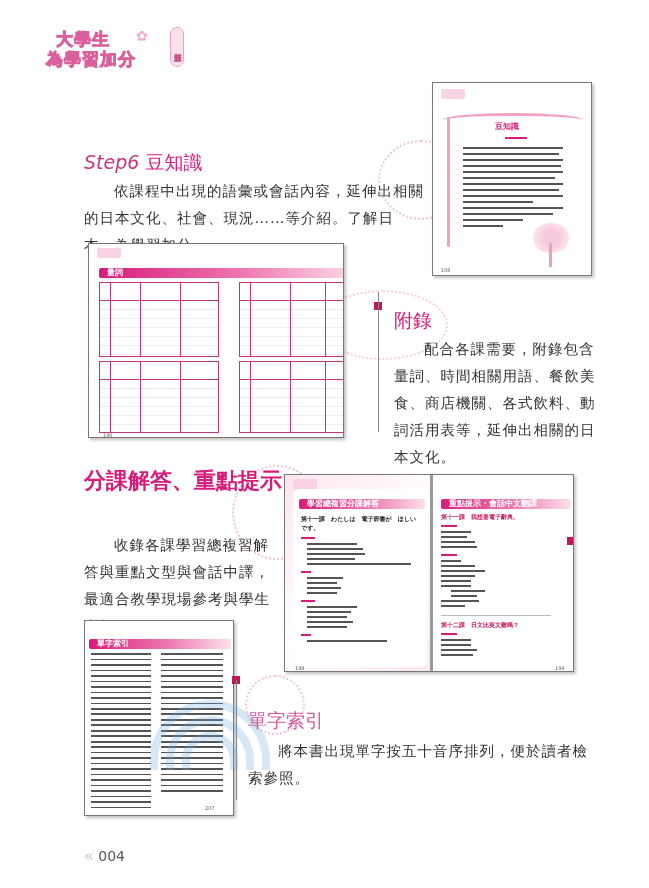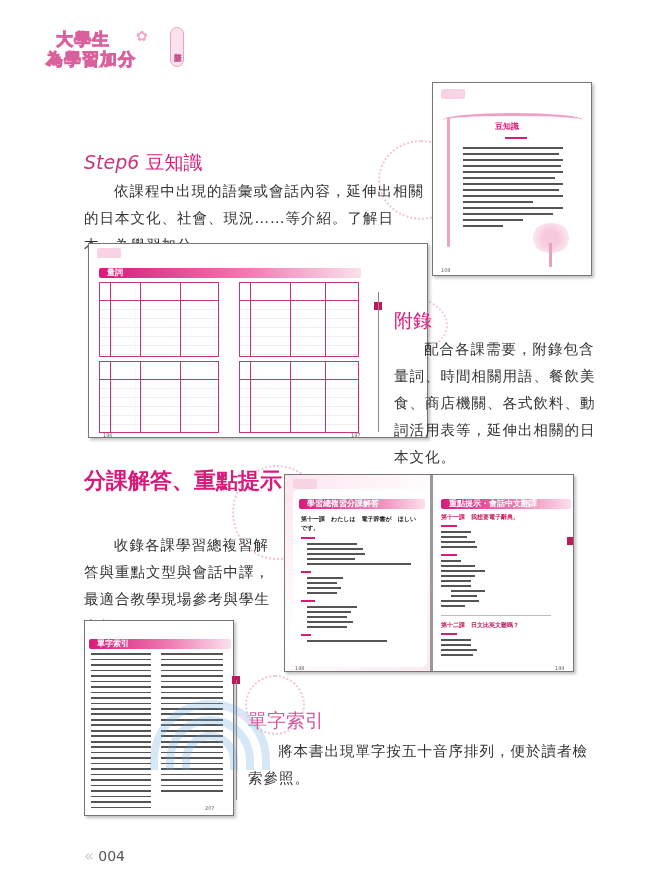--- a/index.html
+++ b/index.html
@@ -82,21 +82,21 @@
   <div class="line" style="left:30px;top:118px;width:70px;"></div>
   <div class="line" style="left:30px;top:124px;width:100px;"></div>
   <div class="line" style="left:30px;top:130px;width:90px;"></div>
   <div class="line" style="left:30px;top:136px;width:60px;"></div>
   <div class="line" style="left:30px;top:142px;width:40px;"></div>
   <div style="position:absolute;left:98px;top:140px;width:40px;height:30px;border-radius:50%;background:radial-gradient(circle,#f7c9dc 30%,#fce6ef 70%,transparent 72%);"></div>
   <div style="position:absolute;left:116px;top:160px;width:3px;height:24px;background:#e6a3c0;"></div>
   <div class="pn" style="left:8px;top:184px;">108</div>
 </div>
 
-<div class="page" style="left:88px;top:243px;width:340px;height:195px;">
+<div class="page" style="left:88px;top:243px;width:256px;height:195px;">
   <div class="mini-logo" style="left:8px;top:4px;"></div>
   <div class="bar" style="left:10px;top:24px;width:262px;">
       <span>量詞</span>
     </div>
   <div class="tbl" style="left:10px;top:38px;width:120px;height:75px;">
     <div class="hdr"></div>
       <div class="col" style="left:10px"></div>
       <div class="col" style="left:40px"></div>
       <div class="col" style="left:80px"></div>
   </div>

